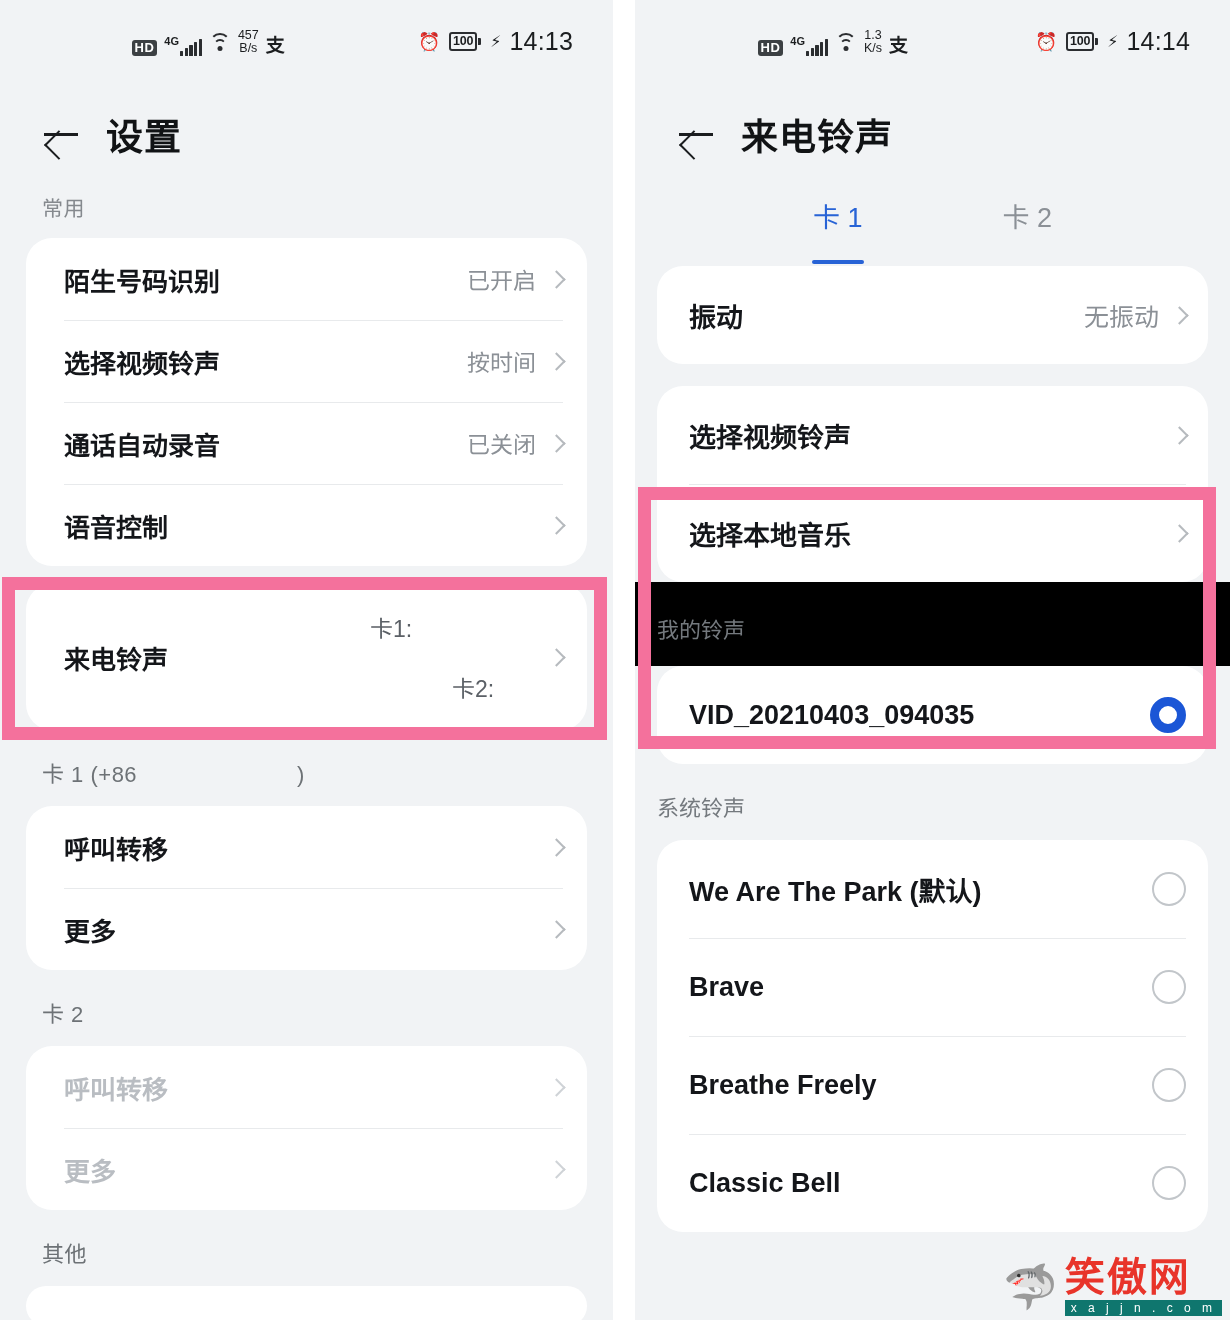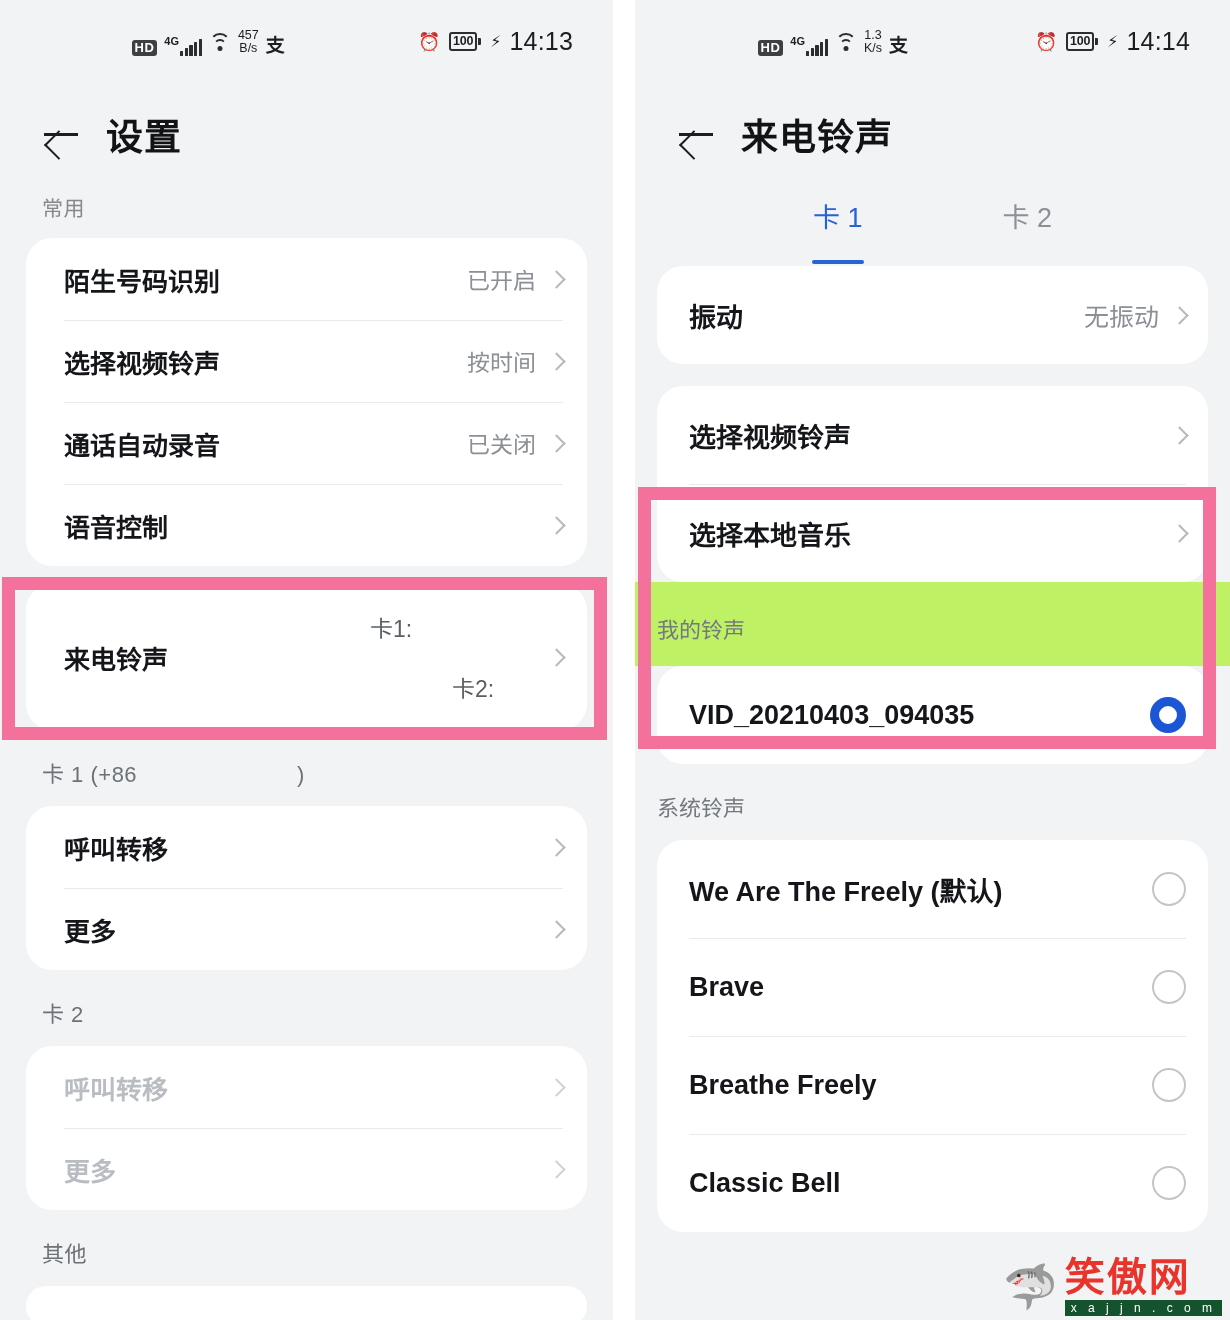--- a/index.html
+++ b/index.html
@@ -181,21 +181,21 @@
   .radio {
     width: 34px; height: 34px; border-radius: 50%;
     border: 2px solid #c2c6ca; flex: 0 0 auto;
   }
   .radio.sel { border: 9px solid #1b56d6; width: 36px; height: 36px;}
   .sub-label-r {
     font-size: 22px; color: #74797e; padding: 26px 0 18px 22px;
   }
   .sub-label-inbox {
     font-size: 22px; color: #74797e; padding: 30px 0 22px 22px;
-    background: #bef264;
+    background: #000000;
   }
 
   
   .hl {
     position: absolute; border: 13px solid #f4719c;
     pointer-events: none; box-sizing: border-box;
   }
   #hl-left  { left: 2px;  top: 577px; width: 605px; height: 163px; }
   #hl-right { left: 638px; top: 487px; width: 578px; height: 262px; }
 
@@ -204,21 +204,21 @@
     position: absolute; right: 8px; bottom: 4px;
     display: flex; align-items: center; gap: 6px;
   }
   .wm-text { display: flex; flex-direction: column; }
   .wm-cn {
     font-size: 40px; font-weight: 700; color: #e8342a; letter-spacing: 2px;
     line-height: 1;
   }
   .wm-en {
     font-size: 12px; letter-spacing: 4px; color: #ffffff;
-    background: #14532d; padding: 1px 6px; margin-top: 3px;
+    background: #0f766e; padding: 1px 6px; margin-top: 3px;
   }
   .wm-fish { font-size: 44px; line-height: 1; color: #29a3e0; }
 </style>
 </head>
 <body>
 
 <div class="screens">
 
   <div class="panel panel-left">
 
@@ -423,21 +423,21 @@
       <div class="row-r">
         <span class="row-title">VID_20210403_094035</span>
         <span class="radio sel"></span>
       </div>
     </div>
 
     <div class="sub-label-r">系统铃声</div>
 
     <div class="card-r">
       <div class="row-r">
-        <span class="row-title">We Are The Freely (默认)</span>
+        <span class="row-title">We Are The Park (默认)</span>
         <span class="radio"></span>
       </div>
       <div class="row-r">
         <span class="row-title">Brave</span>
         <span class="radio"></span>
       </div>
       <div class="row-r">
         <span class="row-title">Breathe Freely</span>
         <span class="radio"></span>
       </div>

